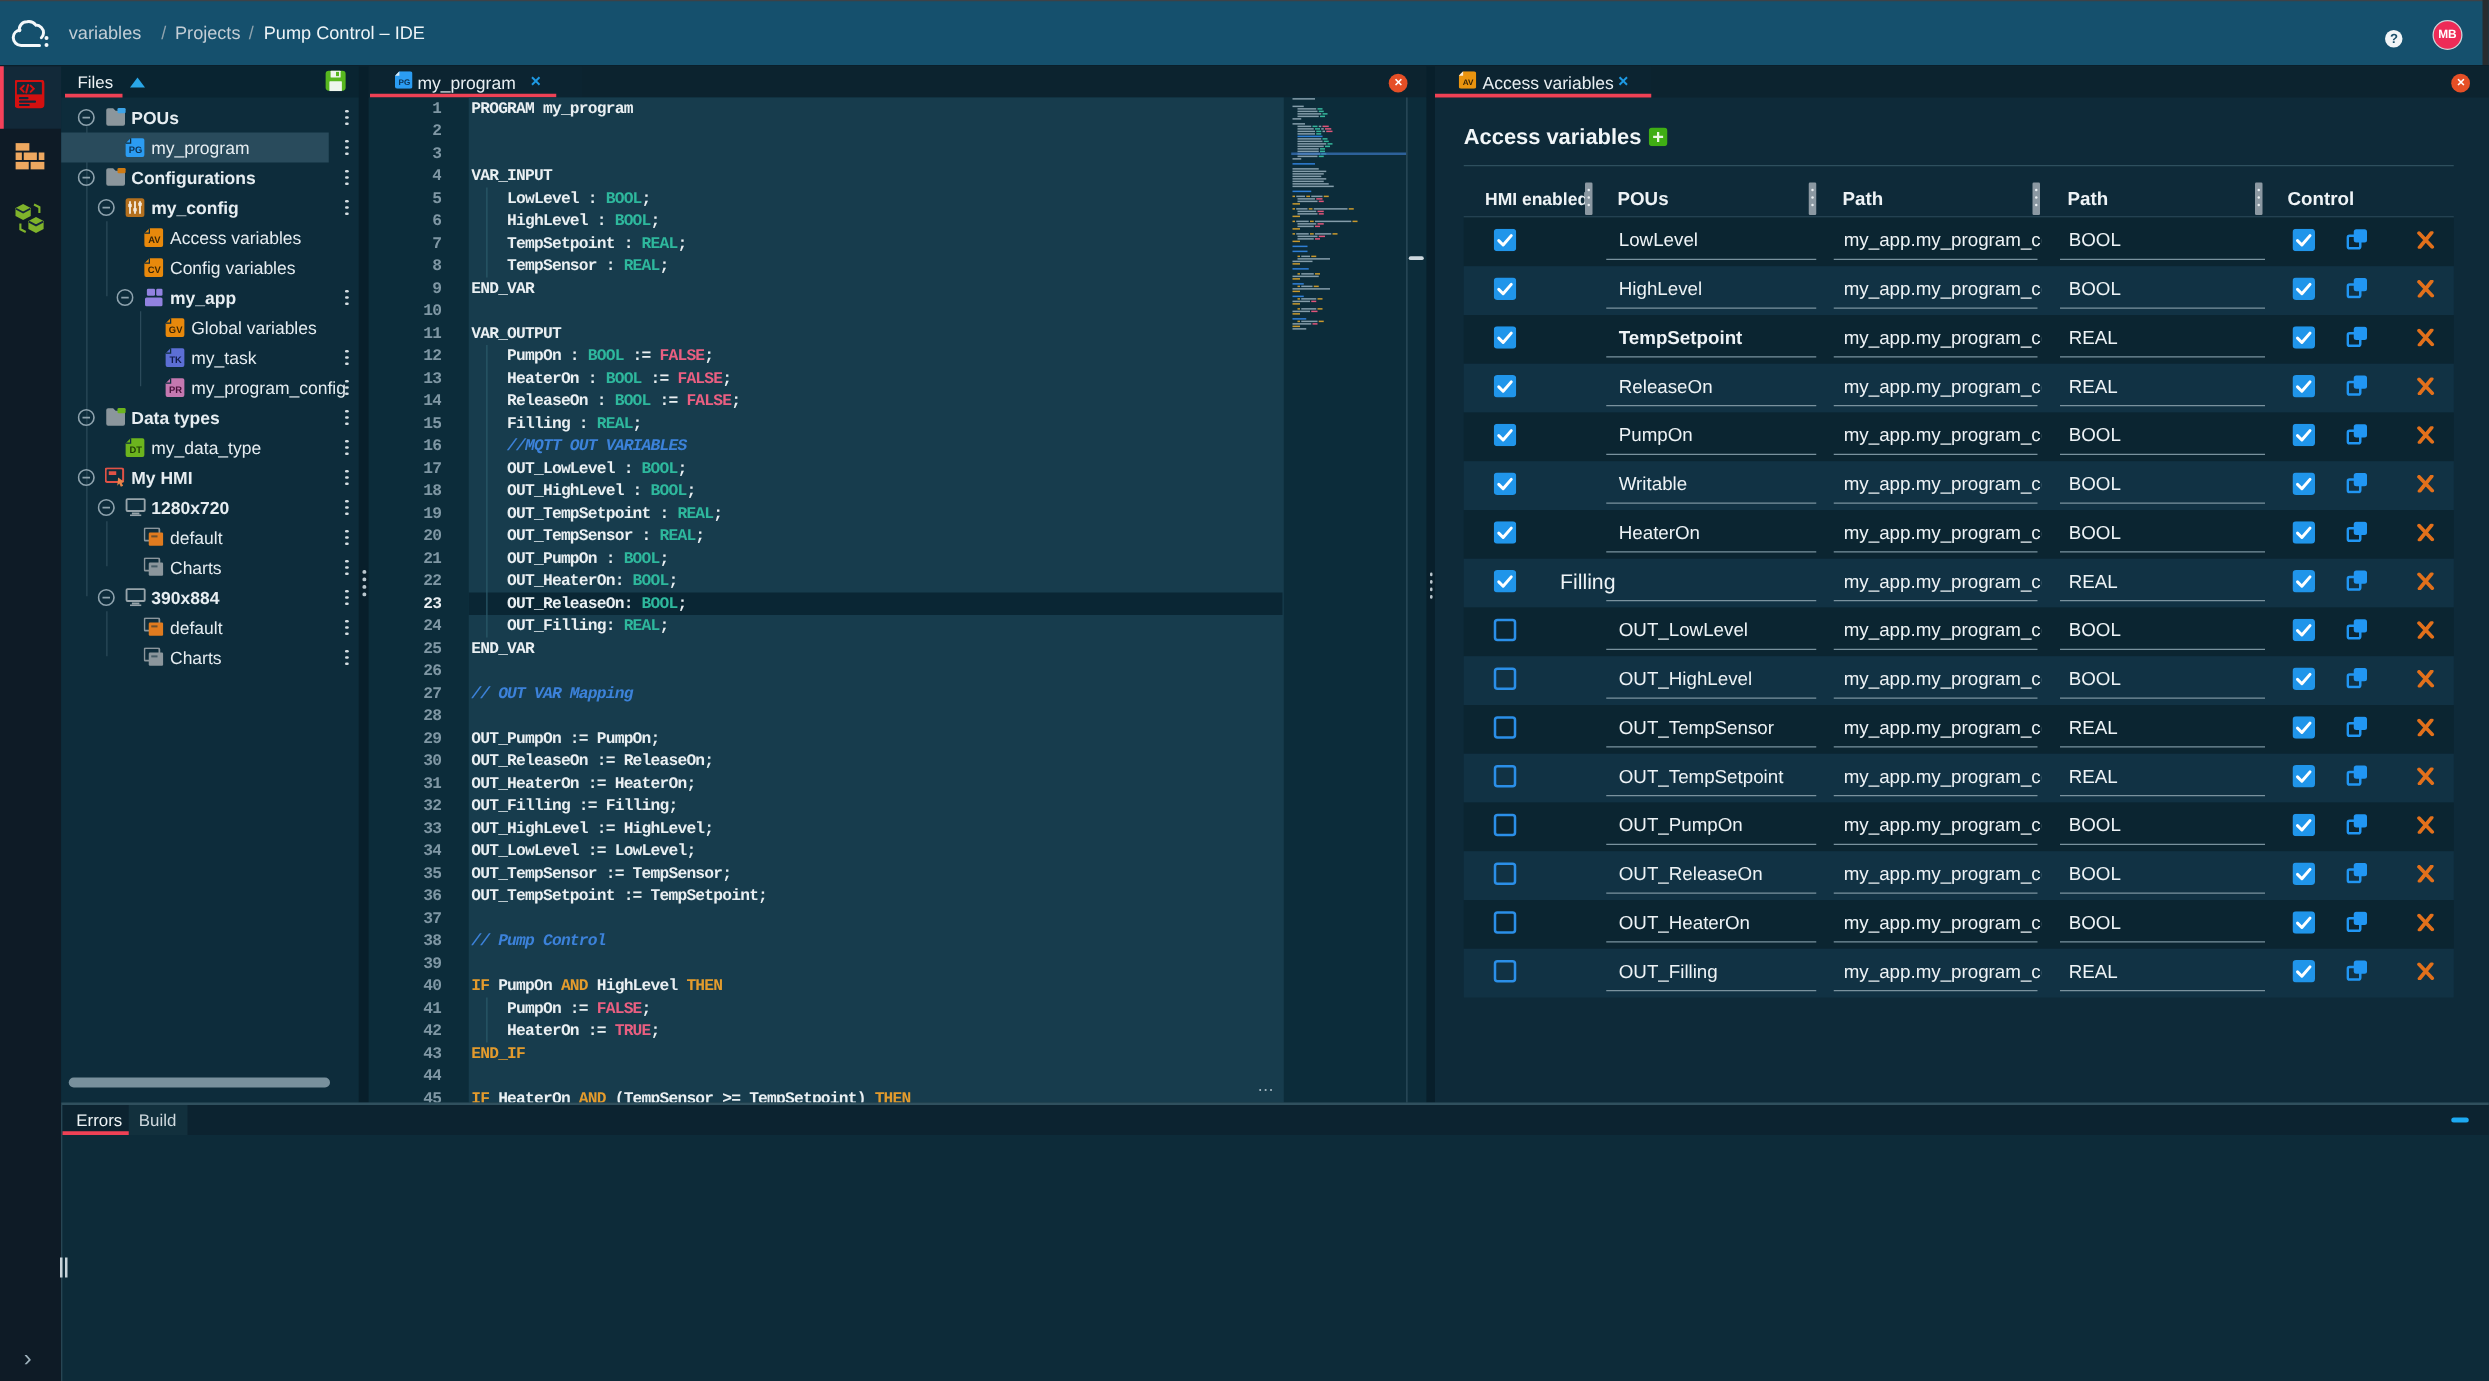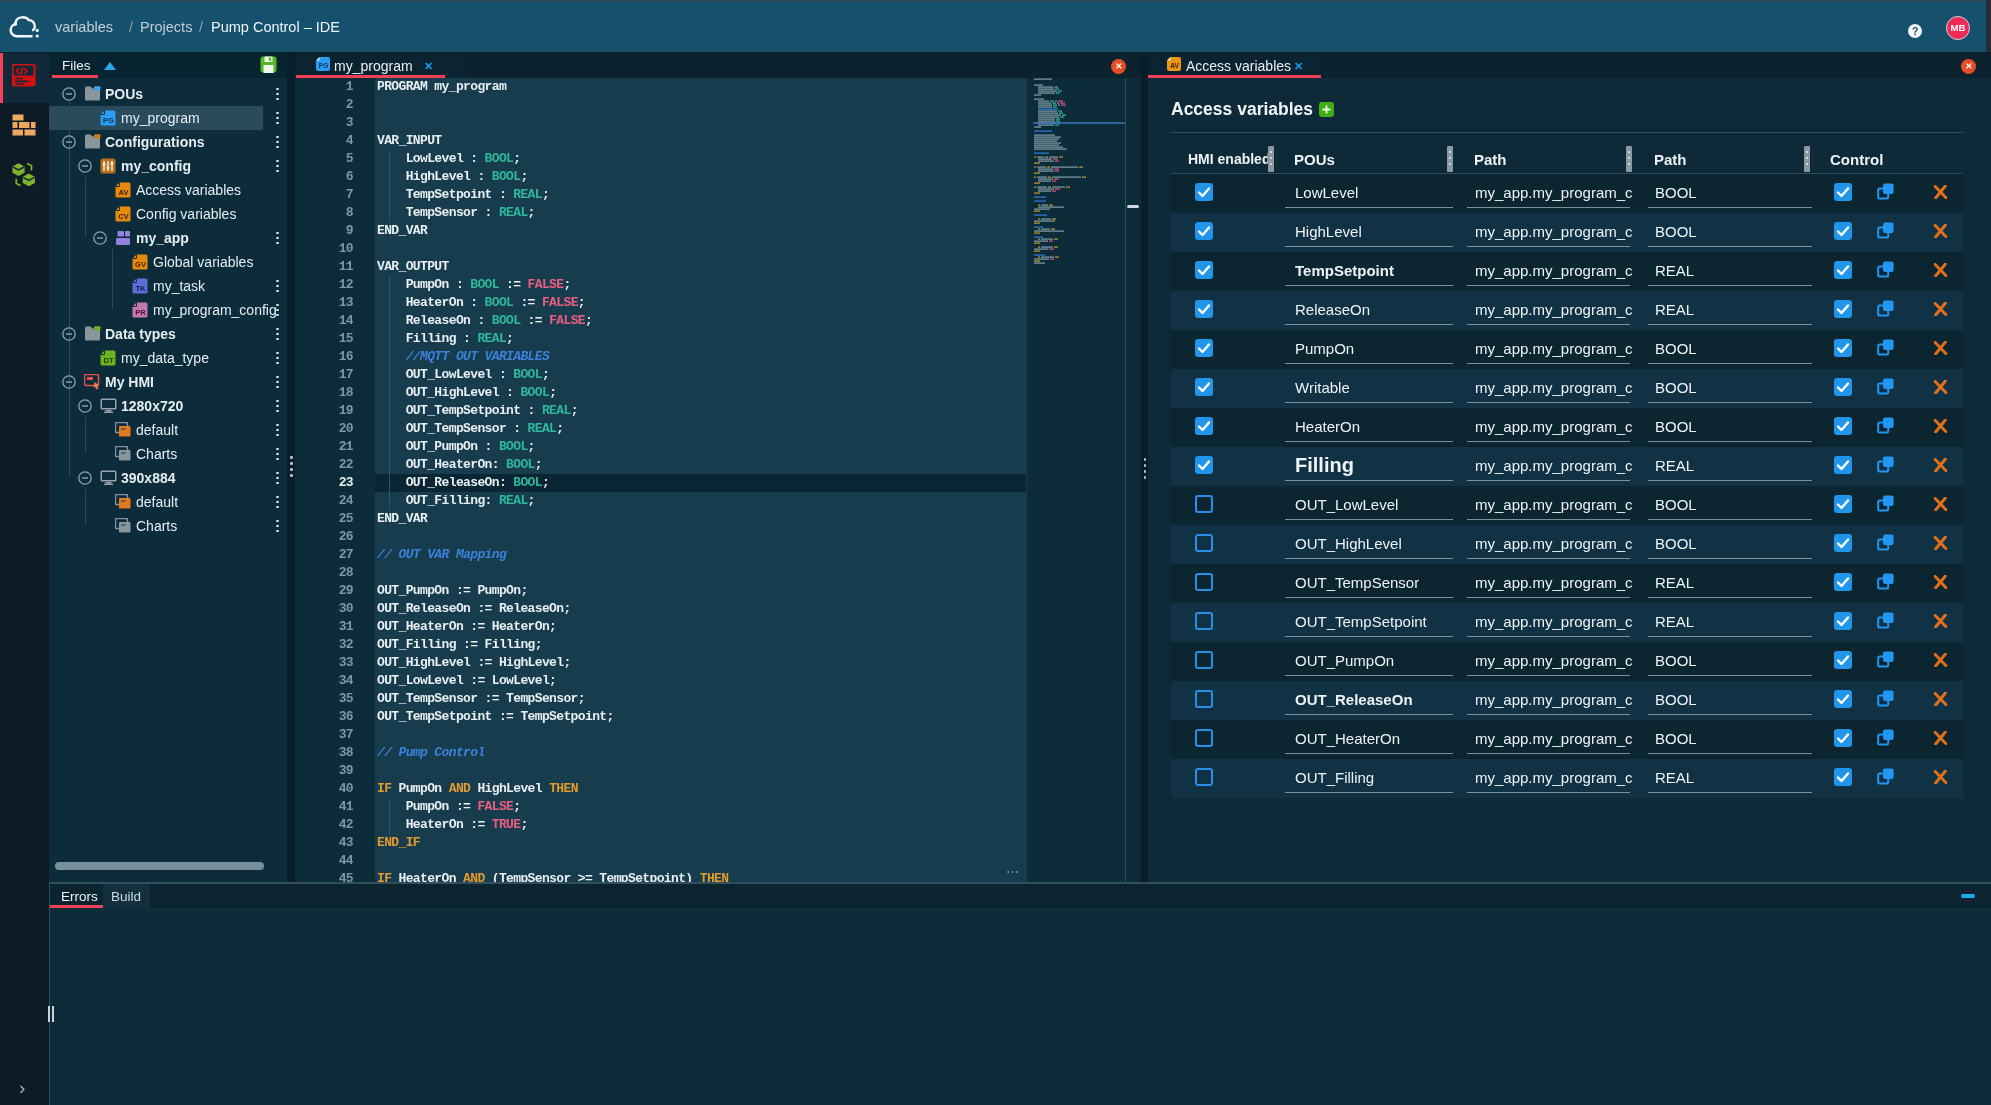--- a/index.html
+++ b/index.html
@@ -635,21 +635,21 @@
 <rect x="6" y="0.4" width="10.6" height="10.6" rx="2" fill="#2196f3"></rect>
 </svg>
 <svg class="a" style="left:1933px;top:419px" width="15" height="14" viewBox="0 0 15 14">
 <path d="M2.2 1.4 L12.8 12.6 M12.4 1 L2.6 13" stroke="#e2701b" stroke-width="2.9" stroke-linecap="round"></path>
 </svg>
 <div class="a" style="left:1171px;top:447px;width:792px;height:39px;background:#113244"></div>
 <svg class="a" style="left:1195px;top:456px" width="18" height="18" viewBox="0 0 18 18">
 <rect x="0" y="0" width="18" height="18" rx="3" fill="#2095ea"></rect>
 <path d="M4 9.5 L7.5 13 L14 5.5" fill="none" stroke="#fff" stroke-width="2.4" stroke-linecap="round" stroke-linejoin="round"></path>
 </svg>
-<div class="t" style="left:1295px;top:456.0px;line-height:19px;font-size:20px;color:#eef3f6;font-weight:700;">Filling</div>
+<div class="t" style="left:1248px;top:456.0px;line-height:19px;font-size:17px;color:#eef3f6;font-weight:400;">Filling</div>
 <div class="a" style="left:1285px;top:479.5px;width:168px;height:1px;background:#7a929e"></div>
 <div class="t" style="left:1475px;top:456.0px;line-height:19px;font-size:15px;color:#eef3f6;width:158px;overflow:hidden">my_app.my_program_con</div>
 <div class="a" style="left:1467px;top:479.5px;width:163px;height:1px;background:#7a929e"></div>
 <div class="t" style="left:1655px;top:456.0px;line-height:19px;font-size:15px;color:#eef3f6;font-weight:400;">REAL</div>
 <div class="a" style="left:1648px;top:479.5px;width:164px;height:1px;background:#7a929e"></div>
 <svg class="a" style="left:1834px;top:456px" width="18" height="18" viewBox="0 0 18 18">
 <rect x="0" y="0" width="18" height="18" rx="3" fill="#2095ea"></rect>
 <path d="M4 9.5 L7.5 13 L14 5.5" fill="none" stroke="#fff" stroke-width="2.4" stroke-linecap="round" stroke-linejoin="round"></path>
 </svg>
 <svg class="a" style="left:1877px;top:456px" width="17" height="17" viewBox="0 0 17 17">
@@ -749,21 +749,21 @@
 </svg>
 <svg class="a" style="left:1877px;top:651px" width="17" height="17" viewBox="0 0 17 17">
 <rect x="1.2" y="5.6" width="10" height="10" rx="1.5" fill="none" stroke="#2196f3" stroke-width="2"></rect>
 <rect x="6" y="0.4" width="10.6" height="10.6" rx="2" fill="#2196f3"></rect>
 </svg>
 <svg class="a" style="left:1933px;top:653px" width="15" height="14" viewBox="0 0 15 14">
 <path d="M2.2 1.4 L12.8 12.6 M12.4 1 L2.6 13" stroke="#e2701b" stroke-width="2.9" stroke-linecap="round"></path>
 </svg>
 <div class="a" style="left:1171px;top:681px;width:792px;height:39px;background:#113244"></div>
 <div class="a" style="left:1195px;top:690px;width:18px;height:18px;border:2px solid #2b8fe8;border-radius:3px"></div>
-<div class="t" style="left:1295px;top:690.0px;line-height:19px;font-size:15px;color:#eef3f6;font-weight:700;">OUT_ReleaseOn</div>
+<div class="t" style="left:1295px;top:690.0px;line-height:19px;font-size:15px;color:#eef3f6;font-weight:400;">OUT_ReleaseOn</div>
 <div class="a" style="left:1285px;top:713.5px;width:168px;height:1px;background:#7a929e"></div>
 <div class="t" style="left:1475px;top:690.0px;line-height:19px;font-size:15px;color:#eef3f6;width:158px;overflow:hidden">my_app.my_program_con</div>
 <div class="a" style="left:1467px;top:713.5px;width:163px;height:1px;background:#7a929e"></div>
 <div class="t" style="left:1655px;top:690.0px;line-height:19px;font-size:15px;color:#eef3f6;font-weight:400;">BOOL</div>
 <div class="a" style="left:1648px;top:713.5px;width:164px;height:1px;background:#7a929e"></div>
 <svg class="a" style="left:1834px;top:690px" width="18" height="18" viewBox="0 0 18 18">
 <rect x="0" y="0" width="18" height="18" rx="3" fill="#2095ea"></rect>
 <path d="M4 9.5 L7.5 13 L14 5.5" fill="none" stroke="#fff" stroke-width="2.4" stroke-linecap="round" stroke-linejoin="round"></path>
 </svg>
 <svg class="a" style="left:1877px;top:690px" width="17" height="17" viewBox="0 0 17 17">

